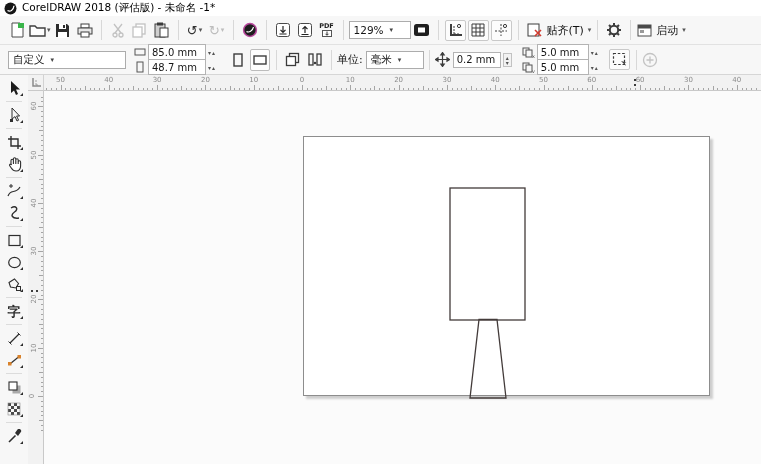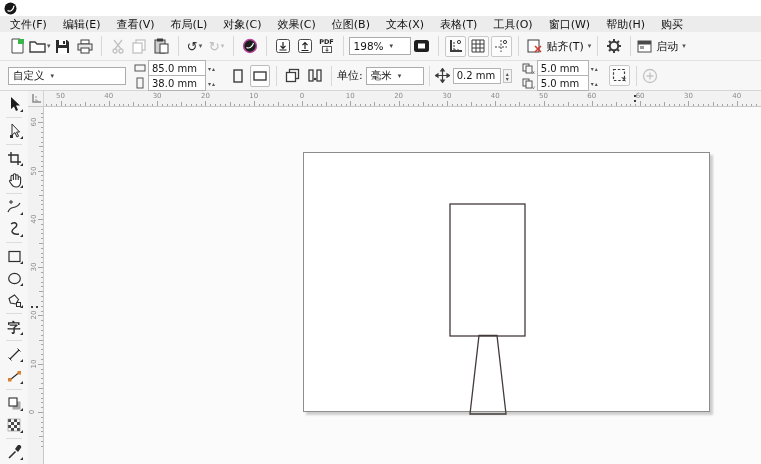--- a/index.html
+++ b/index.html
@@ -70,37 +70,23 @@
 </head>
 <body>
 
 <div class="app">
 
   <div class="titlebar">
     <svg width="13" height="13">
       <circle cx="6.5" cy="6.5" r="6" fill="#161616"></circle>
       <path d="M3.5 8.5 C6 10,9.5 8.5,10 3.8" stroke="#fff" stroke-width="1.3" fill="none"></path>
     </svg>
+    <span class="ttl">CorelDRAW 2018 (评估版) - 未命名 -1*</span>
   </div>
 
-  <div class="menubar" id="menubar">
-      <span>文件(F)</span>
-      <span>编辑(E)</span>
-      <span>查看(V)</span>
-      <span>布局(L)</span>
-      <span>对象(C)</span>
-      <span>效果(C)</span>
-      <span>位图(B)</span>
-      <span>文本(X)</span>
-      <span>表格(T)</span>
-      <span>工具(O)</span>
-      <span>窗口(W)</span>
-      <span>帮助(H)</span>
-      <span>购买</span>
-    </div>
 
   <div class="toolbar">
     <div class="tbtn">
       <svg width="15" height="16">
           <path d="M2 1 h8 l3 3 v11 h-11 z" fill="#fff" stroke="#4a4a4a"></path>
           <rect x="8" y="1" width="6" height="5" fill="#39b54a"></rect>
         </svg>
     </div>
     <div class="tbtn">
       <svg width="17" height="14">
@@ -175,21 +161,21 @@
     </div>
     <div class="tbtn" style="flex-direction:column;line-height:1;">
       <span style="font-size:6.5px;font-weight:bold;color:#222;">PDF</span>
       <svg width="10" height="7">
           <rect x="0.5" y="0.5" width="9" height="6" fill="#fff" stroke="#555"></rect>
           <path d="M5 1.5 V5 M3.5 3.8 L5 5.3 L6.5 3.8" stroke="#333" fill="none"></path>
         </svg>
     </div>
     <div class="vsep"></div>
     <div class="combo" style="width:62px;">
-      <span>198%</span>
+      <span>129%</span>
       <span class="carr">▾</span>
     </div>
     <div class="tbtn">
       <svg width="17" height="14">
           <rect x="1" y="1" width="15" height="12" rx="2.5" fill="#1e1e1e"></rect>
           <rect x="5" y="4.5" width="7" height="5" fill="#fff"></rect>
         </svg>
     </div>
     <div class="vsep"></div>
     <div class="tgl">
@@ -257,21 +243,21 @@
         <div class="field" style="width:58px;margin-left:2px;">
             <span>85.0 mm</span>
           </div>
         <span class="steppair">▾▴</span>
       </div>
       <div class="drow">
         <svg width="12" height="12">
             <rect x="3" y="1" width="6" height="10" fill="none" stroke="#555"></rect>
           </svg>
         <div class="field" style="width:58px;margin-left:2px;">
-            <span>38.0 mm</span>
+            <span>48.7 mm</span>
           </div>
         <span class="steppair">▾▴</span>
       </div>
     </div>
     <div class="pbtn" style="margin-left:10px;">
       <svg width="12" height="16">
           <rect x="2" y="2" width="8" height="12" fill="none" stroke="#3c3c3c" stroke-width="1.4"></rect>
         </svg>
     </div>
     <div class="pbtn active">

